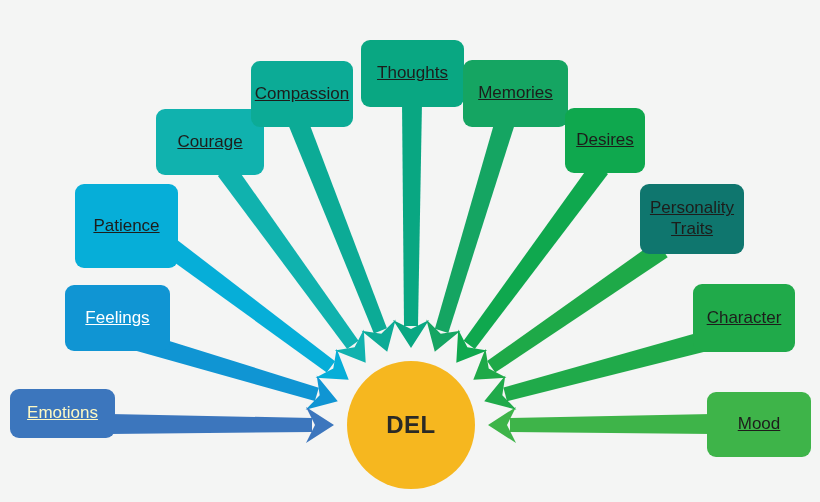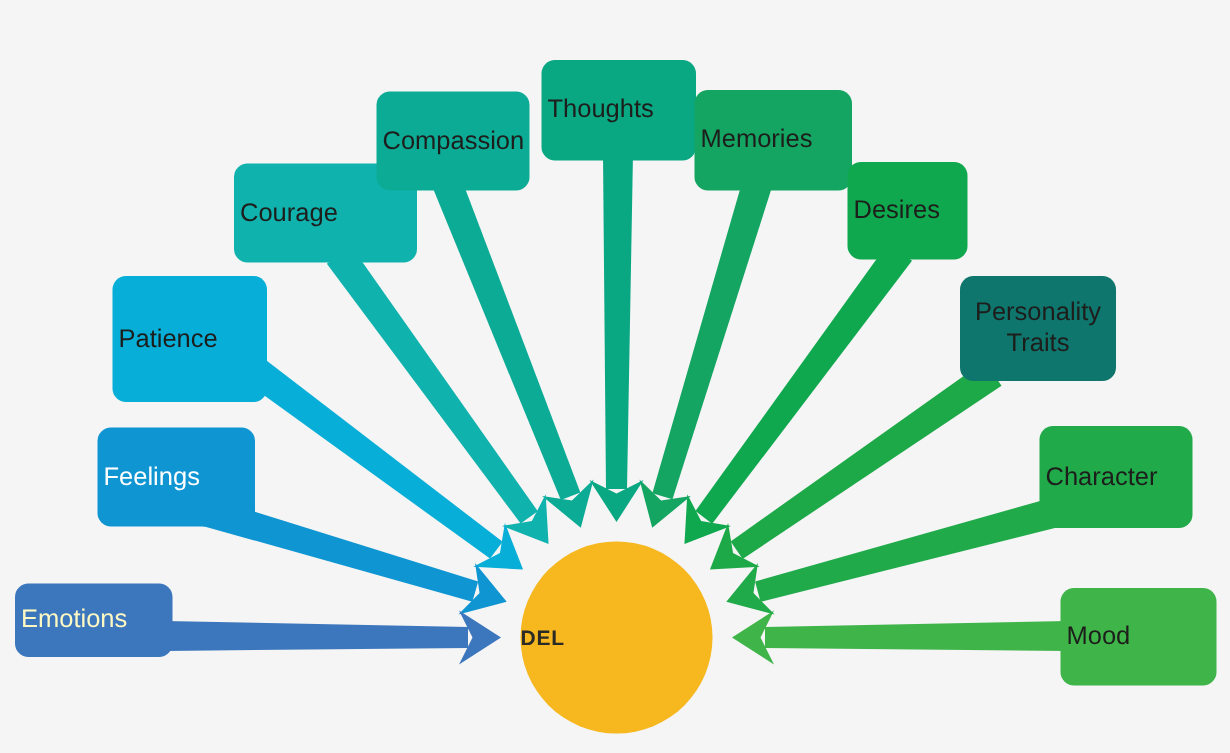--- a/index.html
+++ b/index.html
@@ -8,32 +8,33 @@
     position:relative;
     width:820px;height:502px;
     overflow:hidden;
     font-family:"Liberation Sans",sans-serif;
     background:#f4f5f4;
   }
   .arrow-layer{position:absolute;left:0;top:0;}
   .node{
     position:absolute;
     border-radius:9px;
-    display:flex;align-items:center;justify-content:flex-start;
+    display:flex;align-items:center;justify-content:center;
     text-align:center;
     font-size:17px;line-height:1.22;
     padding:2px 4px;box-sizing:border-box;
     z-index:2;
+    text-decoration:underline;
   }
   .center-circle{
     position:absolute;
     left:347px;top:361px;width:128px;height:128px;
     border-radius:50%;
-    display:flex;align-items:center;
-    font-size:14px;font-weight:600;letter-spacing:0.5px;
+    display:flex;align-items:center;justify-content:center;
+    font-size:24px;font-weight:600;letter-spacing:0.5px;
     z-index:3;
   }
 </style>
 </head>
 <body>
 
 <div class="stage" style="background: rgb(244, 245, 244);">
 
   <svg class="arrow-layer" width="820" height="502" viewBox="0 0 820 502" xmlns="http://www.w3.org/2000/svg">
       <polygon points="712.0,414.0 510.0,418.0 510.0,432.0 712.0,434.0" fill="#3eb449"></polygon>
@@ -65,21 +66,21 @@
   </div>
 
   <div class="node" style="left: 25px; top: 285px; width: 105px; height: 66px; background: rgb(16, 149, 211); color: rgb(255, 255, 255); margin-left: 40px;">
     <span>Feelings</span>
   </div>
 
   <div class="node" style="left: 75px; top: 184px; width: 103px; height: 84px; background: rgb(6, 174, 216); color: rgb(29, 29, 27);">
     <span>Patience</span>
   </div>
 
-  <div class="node" style="left: 156px; top: 109px; width: 122px; height: 66px; background: rgb(16, 178, 174); color: rgb(29, 29, 27);">
+  <div class="node" style="left: 156px; top: 109px; width: 108px; height: 66px; background: rgb(16, 178, 174); color: rgb(29, 29, 27);">
     <span>Courage</span>
   </div>
 
   <div class="node" style="left: 251px; top: 61px; width: 102px; height: 66px; background: rgb(12, 171, 150); color: rgb(29, 29, 27);">
     <span>Compassion</span>
   </div>
 
   <div class="node" style="left: 361px; top: 40px; width: 103px; height: 67px; background: rgb(9, 167, 130); color: rgb(29, 29, 27);">
     <span>Thoughts</span>
   </div>

